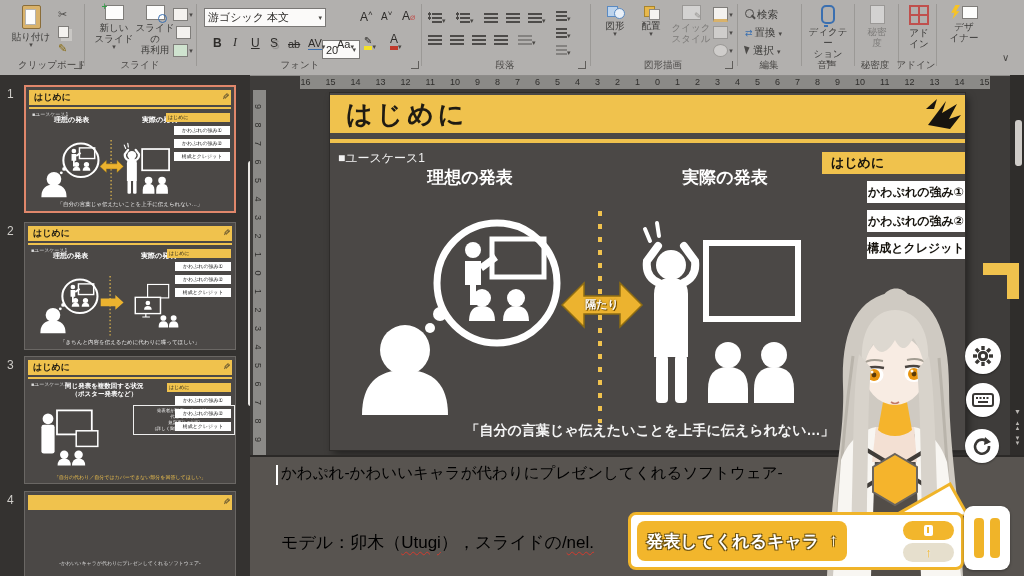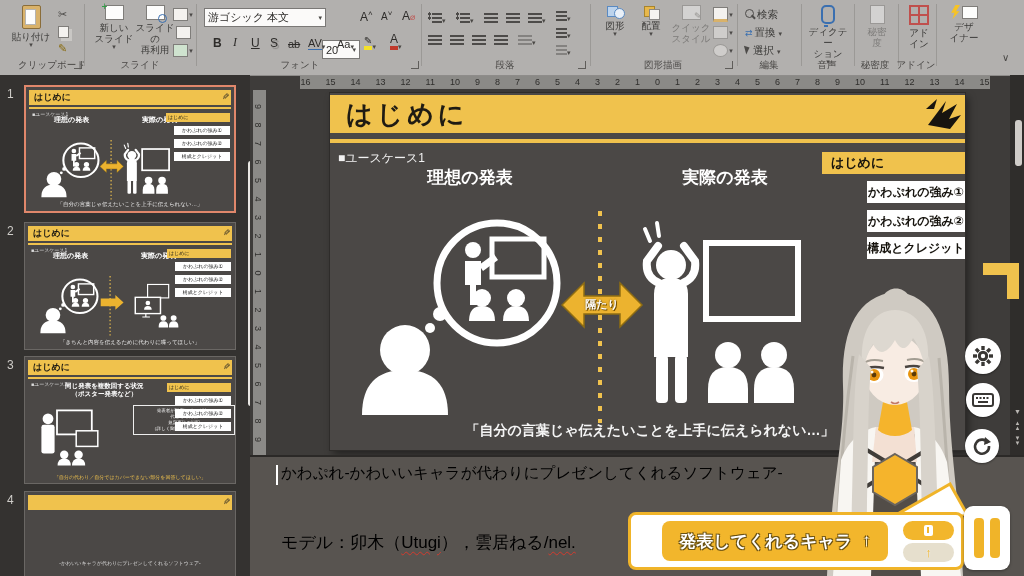--- a/index.html
+++ b/index.html
@@ -80,22 +80,22 @@
   .n3{position:absolute;left:281px;top:531px;font-size:17px;}
   .sq{text-decoration:underline;text-decoration-style:wavy;text-decoration-color:#d23b2e;text-decoration-thickness:1px;text-underline-offset:3px;}
   
   .corner{position:absolute;left:983px;top:263px;width:36px;height:36px;border-top:12px solid #f0c24d;border-right:12px solid #f0c24d;box-sizing:border-box;}
   .scrollstrip{position:absolute;left:1010px;top:75px;width:14px;height:382px;background:#2f2d2b;}
   .sthumb{position:absolute;left:1015px;top:120px;width:7px;height:46px;background:#cfccc8;border-radius:3px;}
   .sarrow{position:absolute;left:1012px;width:11px;text-align:center;color:#b9b6b2;font-size:7px;line-height:7px;}
   .cbtn{position:absolute;width:36px;height:36px;border-radius:50%;background:#fff;display:flex;align-items:center;justify-content:center;box-shadow:0 1px 2px rgba(0,0,0,.4);}
   
   .bbox{position:absolute;left:628px;top:512px;width:336px;height:58px;background:#fff;border:3px solid #f0b429;border-radius:8px;box-sizing:border-box;}
-  .bpill{position:absolute;left:637px;top:521px;width:226px;height:40px;background:#f2b62c;border-radius:8px;color:#fff;font-size:17px;font-weight:bold;display:flex;align-items:center;justify-content:center;gap:10px;
-         text-shadow:-1px -1px 0 #6a5112,1px -1px 0 #6a5112,-1px 1px 0 #6a5112,1px 1px 0 #6a5112;margin-left:25px;}
+  .bpill{position:absolute;left:637px;top:521px;width:210px;height:40px;background:#f2b62c;border-radius:8px;color:#fff;font-size:17px;font-weight:bold;display:flex;align-items:center;justify-content:center;gap:10px;
+         text-shadow:-1px -1px 0 #6a5112,1px -1px 0 #6a5112,-1px 1px 0 #6a5112,1px 1px 0 #6a5112;}
   .sbtn{position:absolute;left:903px;width:51px;height:19px;border-radius:10px;display:flex;align-items:center;justify-content:center;}
   .sbtn.b1{top:521px;background:#f2b62c;}
   .sbtn.b2{top:543px;background:#e6dfcd;color:#f0b429;font-weight:bold;font-size:13px;text-shadow:0 0 2px #fff;}
   .flag{display:block;width:9px;height:11px;background:#fff;border-radius:2px;position:relative;}
   .flag i{position:absolute;left:3px;top:2px;width:2px;height:6px;background:#f2b62c;display:block;}
   .pausebtn{position:absolute;left:964px;top:506px;width:46px;height:64px;background:#fff;border-radius:9px;box-shadow:0 1px 3px rgba(0,0,0,.35);}
   .pausebtn i{position:absolute;top:12px;width:10px;height:40px;background:#f0b429;border-radius:4px;display:block;}
 </style>
 </head>
 <body>
@@ -457,21 +457,21 @@
   <div class="scrollstrip"></div>
   <div class="sthumb"></div>
   <div class="corner"></div>
   <div class="sarrow" style="top:408px;"><span>▼</span></div>
   <div class="sarrow" style="top:421px;line-height:5px;font-size:6px;"><span>▲</span><br><span>▲</span></div>
   <div class="sarrow" style="top:436px;line-height:5px;font-size:6px;"><span>▼</span><br><span>▼</span></div>
 
   <div class="notes"></div>
   <div class="caret"></div>
   <div class="n1">かわぷれ-かわいいキャラが代わりにプレゼンしてくれるソフトウェア-</div>
-  <div class="n3"><span>モデル：卯木（</span><span class="sq">Utugi</span><span>），雲居ねる/</span><span class="sq">nel.</span></div>
+  <div class="n3"><span>モデル：卯木（</span><span class="sq">Utugi</span><span>），スライドの/</span><span class="sq">nel.</span></div>
 
   <svg class="abs" style="left:813px;top:276px;width:162px;height:300px;" viewBox="0 0 162 300">
     <path d="M82,16 C42,20 28,58 30,110 C32,162 18,212 14,300 L150,300 C146,220 136,170 136,110 C136,54 120,18 82,16 Z" fill="#cfcac2"></path>
     <path d="M40,80 C32,140 26,200 22,292" stroke="#b9b4ab" stroke-width="3" fill="none"></path>
     <path d="M126,82 C132,150 136,212 140,292" stroke="#b9b4ab" stroke-width="3" fill="none"></path>
     <path d="M76,112 L90,112 L92,146 L100,152 L66,152 L74,146 Z" fill="#f3e0d3"></path>
     <path d="M40,172 C56,150 108,150 124,172 L132,300 L32,300 Z" fill="#524d48"></path>
     <path d="M28,184 C36,162 52,153 63,151 L58,300 L20,300 Z" fill="#f8f6f2"></path>
     <path d="M134,186 C126,162 112,153 101,151 L108,300 L148,300 Z" fill="#f8f6f2"></path>
     <path d="M63,151 L101,151 L104,186 L59,186 Z" fill="#f3e0d3"></path>

